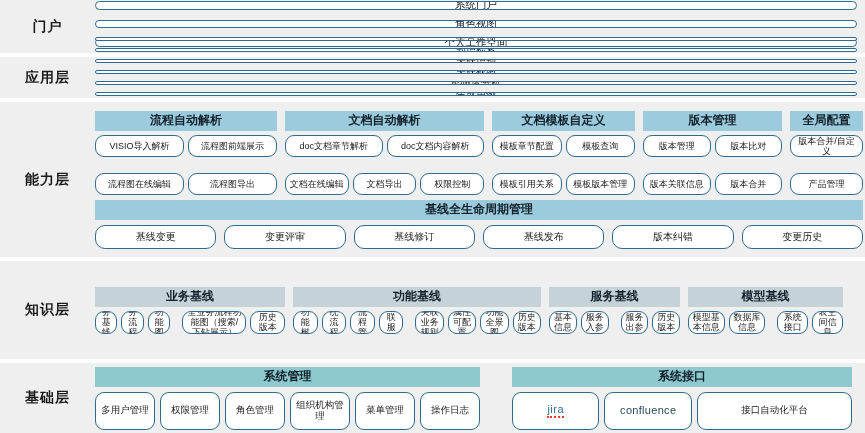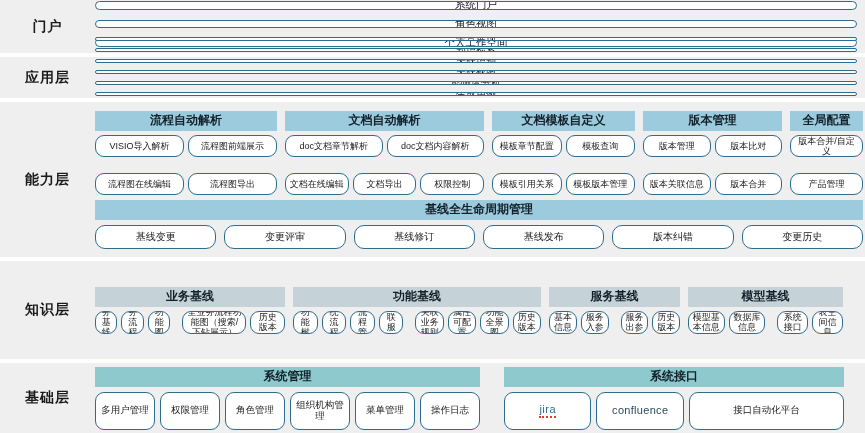--- a/index.html
+++ b/index.html
@@ -103,21 +103,21 @@
   .kn-groups{display:flex;gap:8px;}
   .kn-group{display:flex;flex-direction:column;}
   .kn-group .grid{display:flex;flex-direction:row;gap:12px;margin-top:4px;}
   .kn-group .grid .line{display:flex;gap:4px;}
   .kn-group .grid .line .pill{height:23px;flex:1;}
   .k-biz{width:190px;}
   .k-fun{width:248px;}
   .k-svc{width:131px;}
   .k-mod{width:155px;}
   
-  .base-groups{display:flex;gap:24px;align-items:center;}
+  .base-groups{display:flex;gap:32px;align-items:center;}
   .b-sys{width:385px;}
   .b-api{width:340px;}
   .base-groups .grid{display:flex;gap:5px;margin-top:5px;}
   .base-groups .grid .pill{height:38px;flex:1;font-size:9.5px;}
   .jira{
     color:#2b6f90;font-size:11px;letter-spacing:.5px;
     border-bottom:2px dotted #e03b2f;padding-bottom:0px;
   }
   .confl{color:#2b4a5a;font-size:11px;letter-spacing:.3px;}
   .r-portal{height:53px;}

